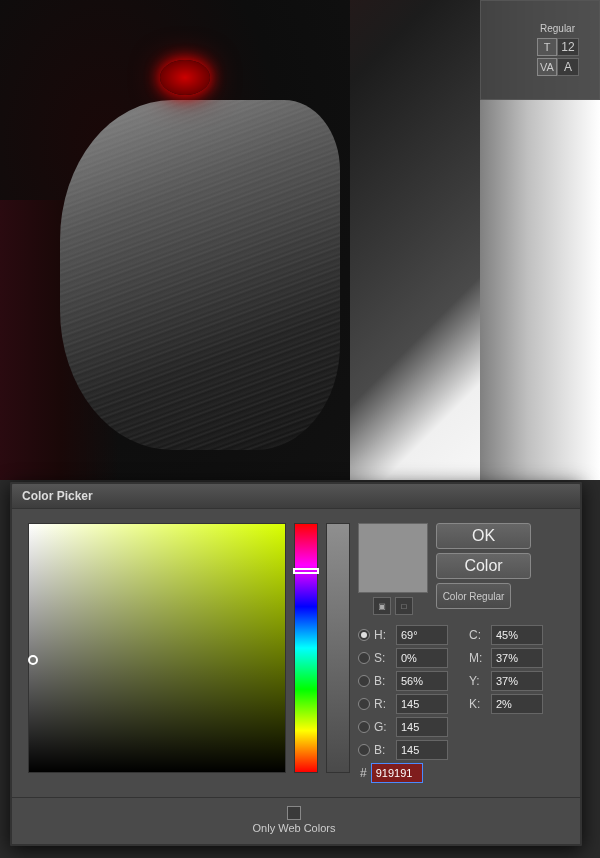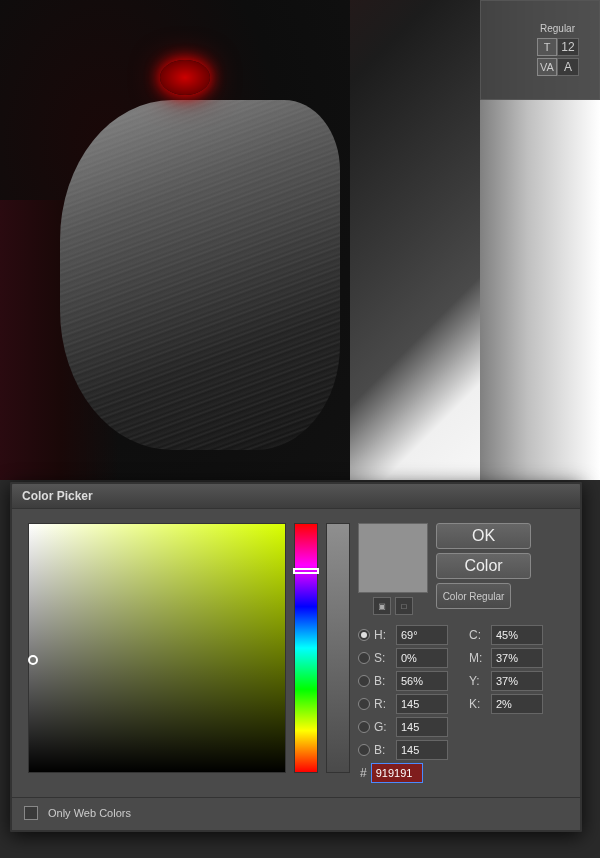--- a/index.html
+++ b/index.html
@@ -386,21 +386,22 @@
       font-size: 12px;
       margin-left: 2px;
     }
 
     
     .dialog-bottom {
       display: flex;
       align-items: center;
       padding: 8px 16px 10px 12px;
       border-top: 1px solid #333;
-      gap: 10px;
+      gap: 2px;
+      flex-direction: column;
     }
 
     .checkbox-box {
       width: 14px;
       height: 14px;
       border: 1px solid #888;
       background: #3a3a3a;
       flex-shrink: 0;
     }
 

